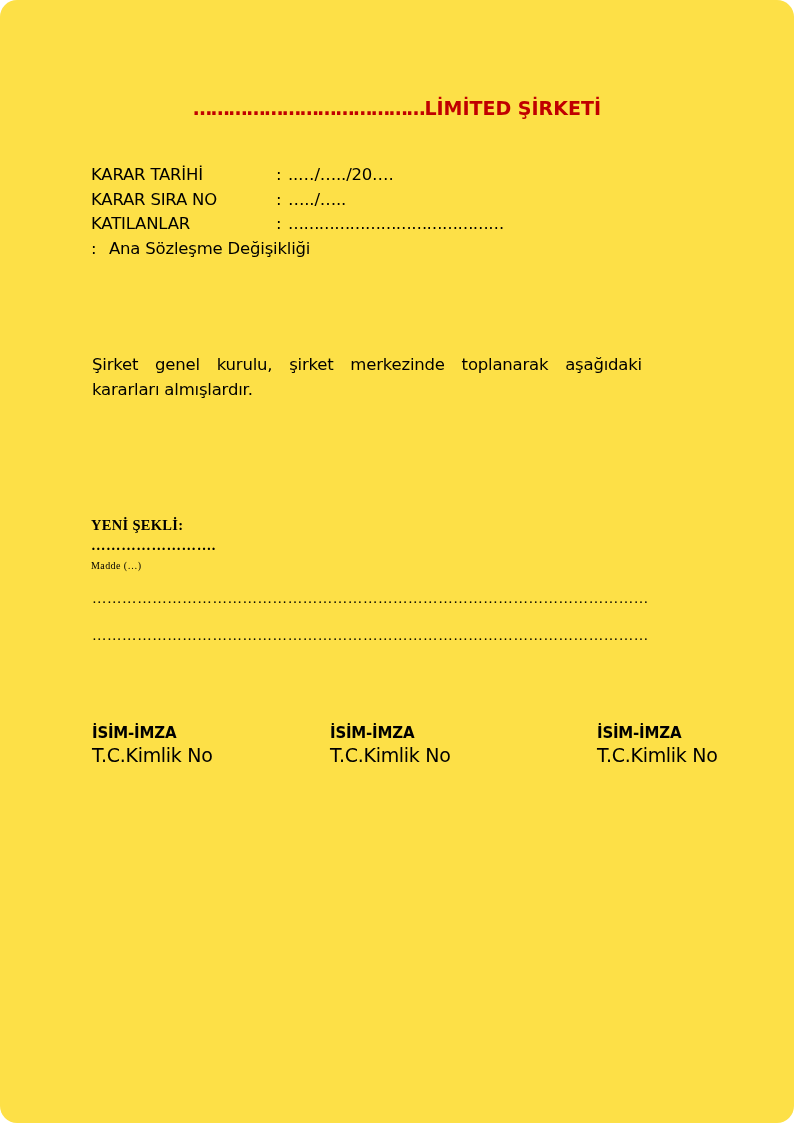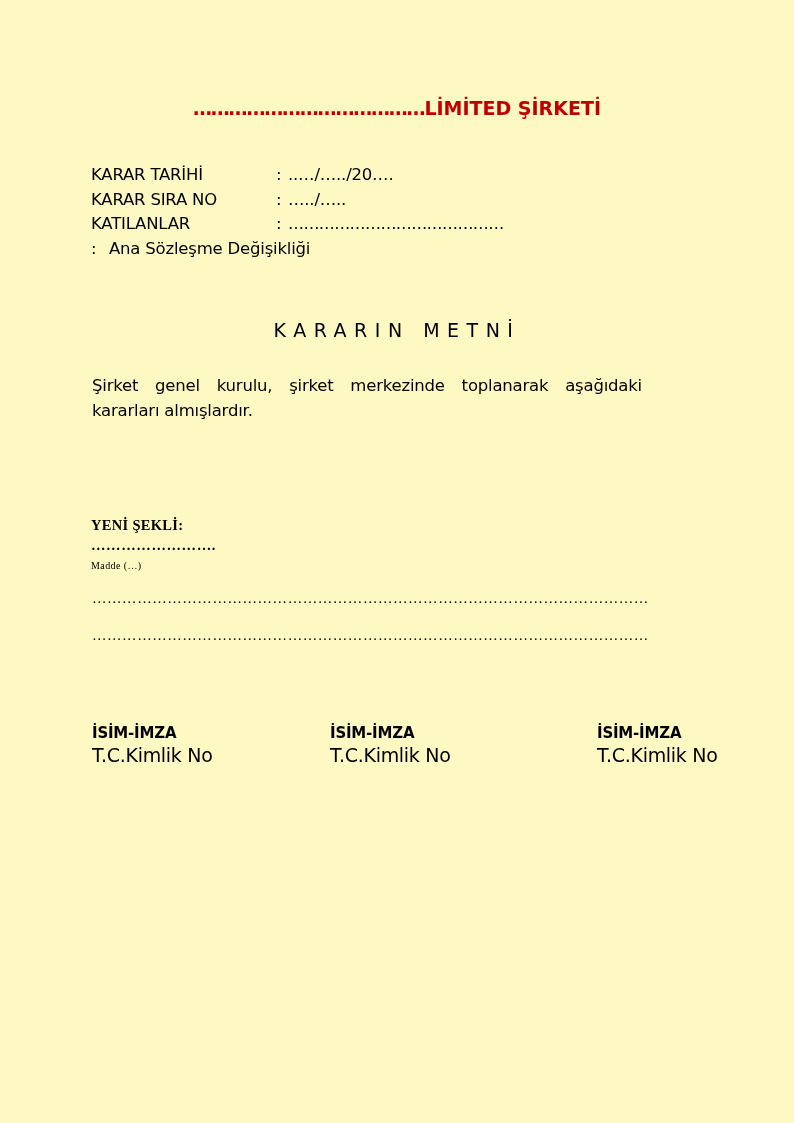--- a/index.html
+++ b/index.html
@@ -11,21 +11,22 @@
     width: 794px;
     height: 1123px;
     position: relative;
     font-family: "DejaVu Sans", sans-serif;
     color: #000000;
     overflow: hidden;
   }
   .page {
     position: absolute;
     inset: 0;
-    background: #fef9c3;
+    background: #fde047;
+    border-radius: 17px;
   }
 
   
   .title-row {
     position: absolute;
     left: 0;
     top: 97px;
     width: 794px;
     text-align: center;
     color: #C00000;
@@ -97,21 +98,21 @@
     font-weight: normal;
     letter-spacing: 7.5px;
     color: #000000;
     white-space: nowrap;
   }
 
   
   .intro-par {
     position: absolute;
     left: 92px;
-    top: 373px;
+    top: 352px;
     width: 550px;
     font-family: "DejaVu Sans", sans-serif;
     font-size: 16.5px;
     line-height: 25px;
     text-align: justify;
     text-justify: inter-word;
     color: #000000;
     letter-spacing: -0.2px;
   }
 
@@ -230,21 +231,20 @@
       <span class="field-value dots">……………………………………</span>
     </div>
 
     <div class="field-row">
       <span class="field-colon">:</span>
       <span class="field-value summary">Ana Sözleşme Değişikliği</span>
     </div>
 
   </div>
 
-  <div class="section-heading">KARARIN METNİ</div>
 
   <div class="intro-par">Şirket  genel kurulu,  şirket merkezinde  toplanarak  aşağıdaki kararları almışlardır.</div>
 
 
   <div class="serif-block">
     <div class="serif-heading">YENİ ŞEKLİ:</div>
     <div class="serif-dots">…………………….</div>
     <div class="serif-madde">Madde (…)</div>
   </div>
 

